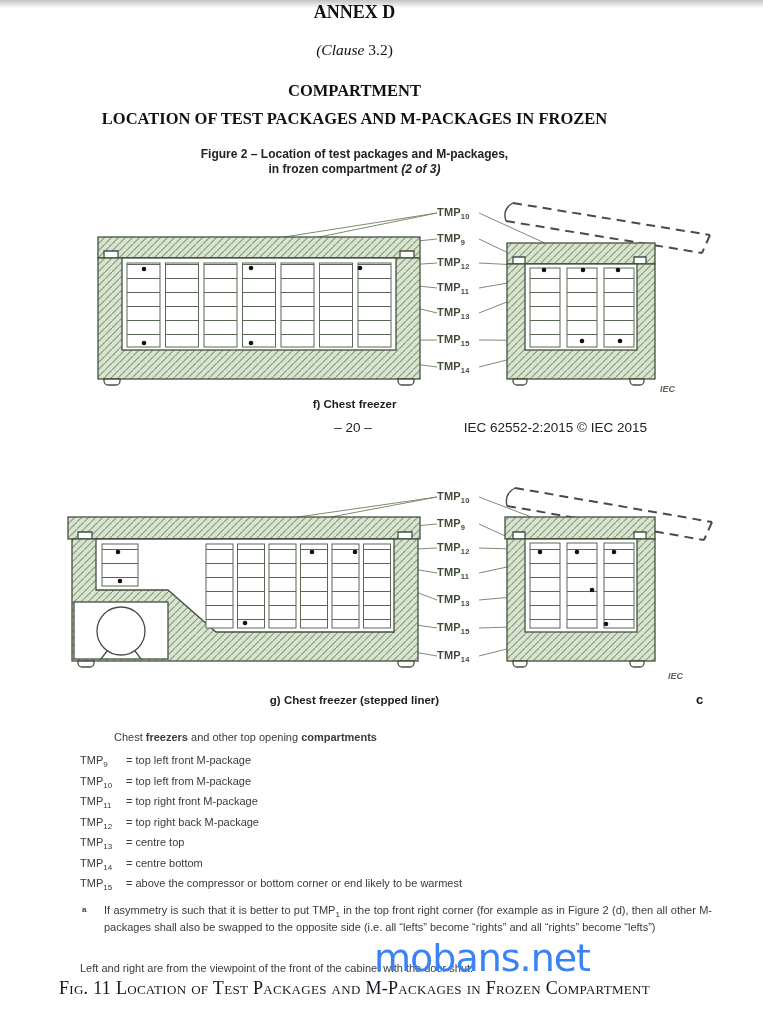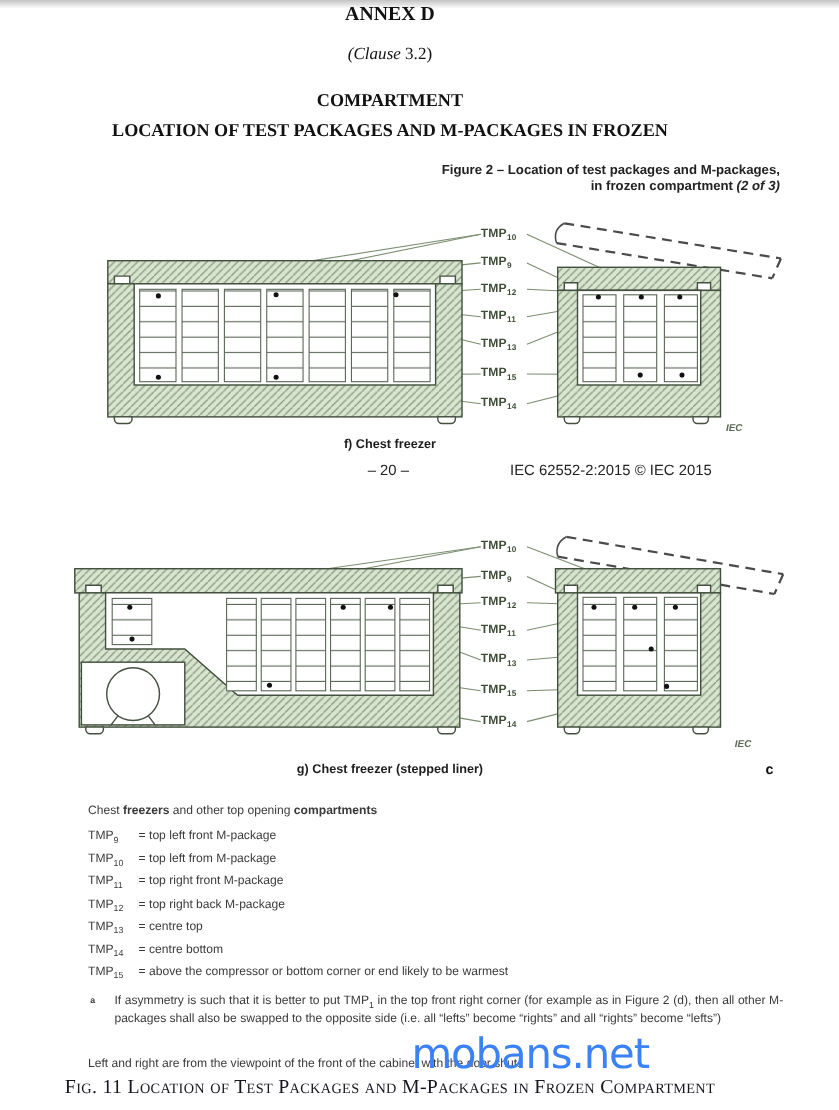--- a/index.html
+++ b/index.html
@@ -10,39 +10,39 @@
            background:linear-gradient(#c3c3c3,#ffffff);}
   
   .annex{position:absolute;top:2px;left:0;width:100%;text-align:center;
          font-family:"Liberation Serif",serif;font-weight:bold;font-size:18px;color:#111;}
   .clause{position:absolute;top:41px;left:0;width:100%;text-align:center;
           font-family:"Liberation Serif",serif;font-size:15.5px;color:#111;}
   .clause .it{font-style:italic;}
   .doctitle{position:absolute;top:77px;left:0;width:100%;text-align:center;
             font-family:"Liberation Serif",serif;font-weight:bold;font-size:16.5px;
             line-height:28px;color:#111;}
-  .fig2cap{position:absolute;top:147px;left:0;width:100%;text-align:right;
+  .fig2cap{position:absolute;top:147px;left:0;width:100%;text-align:center;
            font-weight:bold;font-size:12px;line-height:15px;color:#222;}
   .fig2cap .it{font-style:italic;}
   
   .diagram{position:absolute;left:0;}
   .tmp-label{position:absolute;font-size:11px;font-weight:bold;color:#3e4c38;
              letter-spacing:0.2px;}
   .tmp-label sub{font-size:7.5px;vertical-align:-3px;}
   .iec-mark{position:absolute;font-size:9px;font-style:italic;font-weight:bold;color:#5c6854;}
   .figcap{position:absolute;left:0;width:100%;text-align:center;font-weight:bold;
           font-size:11.5px;color:#1d1d1d;}
   .stray-c{position:absolute;left:696px;top:692px;font-weight:bold;font-size:13px;color:#111;}
   
   .pageno{position:absolute;top:420px;left:313px;width:80px;text-align:center;
           font-size:13.5px;color:#222;}
   .docref{position:absolute;top:420px;right:62px;font-size:13.5px;color:#222;}
   
   .notes{position:absolute;left:80px;top:731px;width:632px;font-size:11px;color:#3a3a3a;}
-  .intro{margin-bottom:11px;}
+  .intro{margin-bottom:11px;margin-left:34px;}
   .intro b{font-weight:bold;}
   .def-row{display:flex;height:20.5px;align-items:flex-start;}
   .def-label{width:46px;flex:0 0 46px;}
   .def-label sub{font-size:8px;vertical-align:-3px;}
   .footnote{position:relative;margin-top:6px;padding-left:24px;text-align:justify;
             line-height:13.5px;}
   .footnote sup{position:absolute;left:2px;top:-1px;font-size:8px;font-weight:bold;}
   .footnote sub{font-size:8px;vertical-align:-3px;}
   .viewpoint{margin-top:27px;}
   

